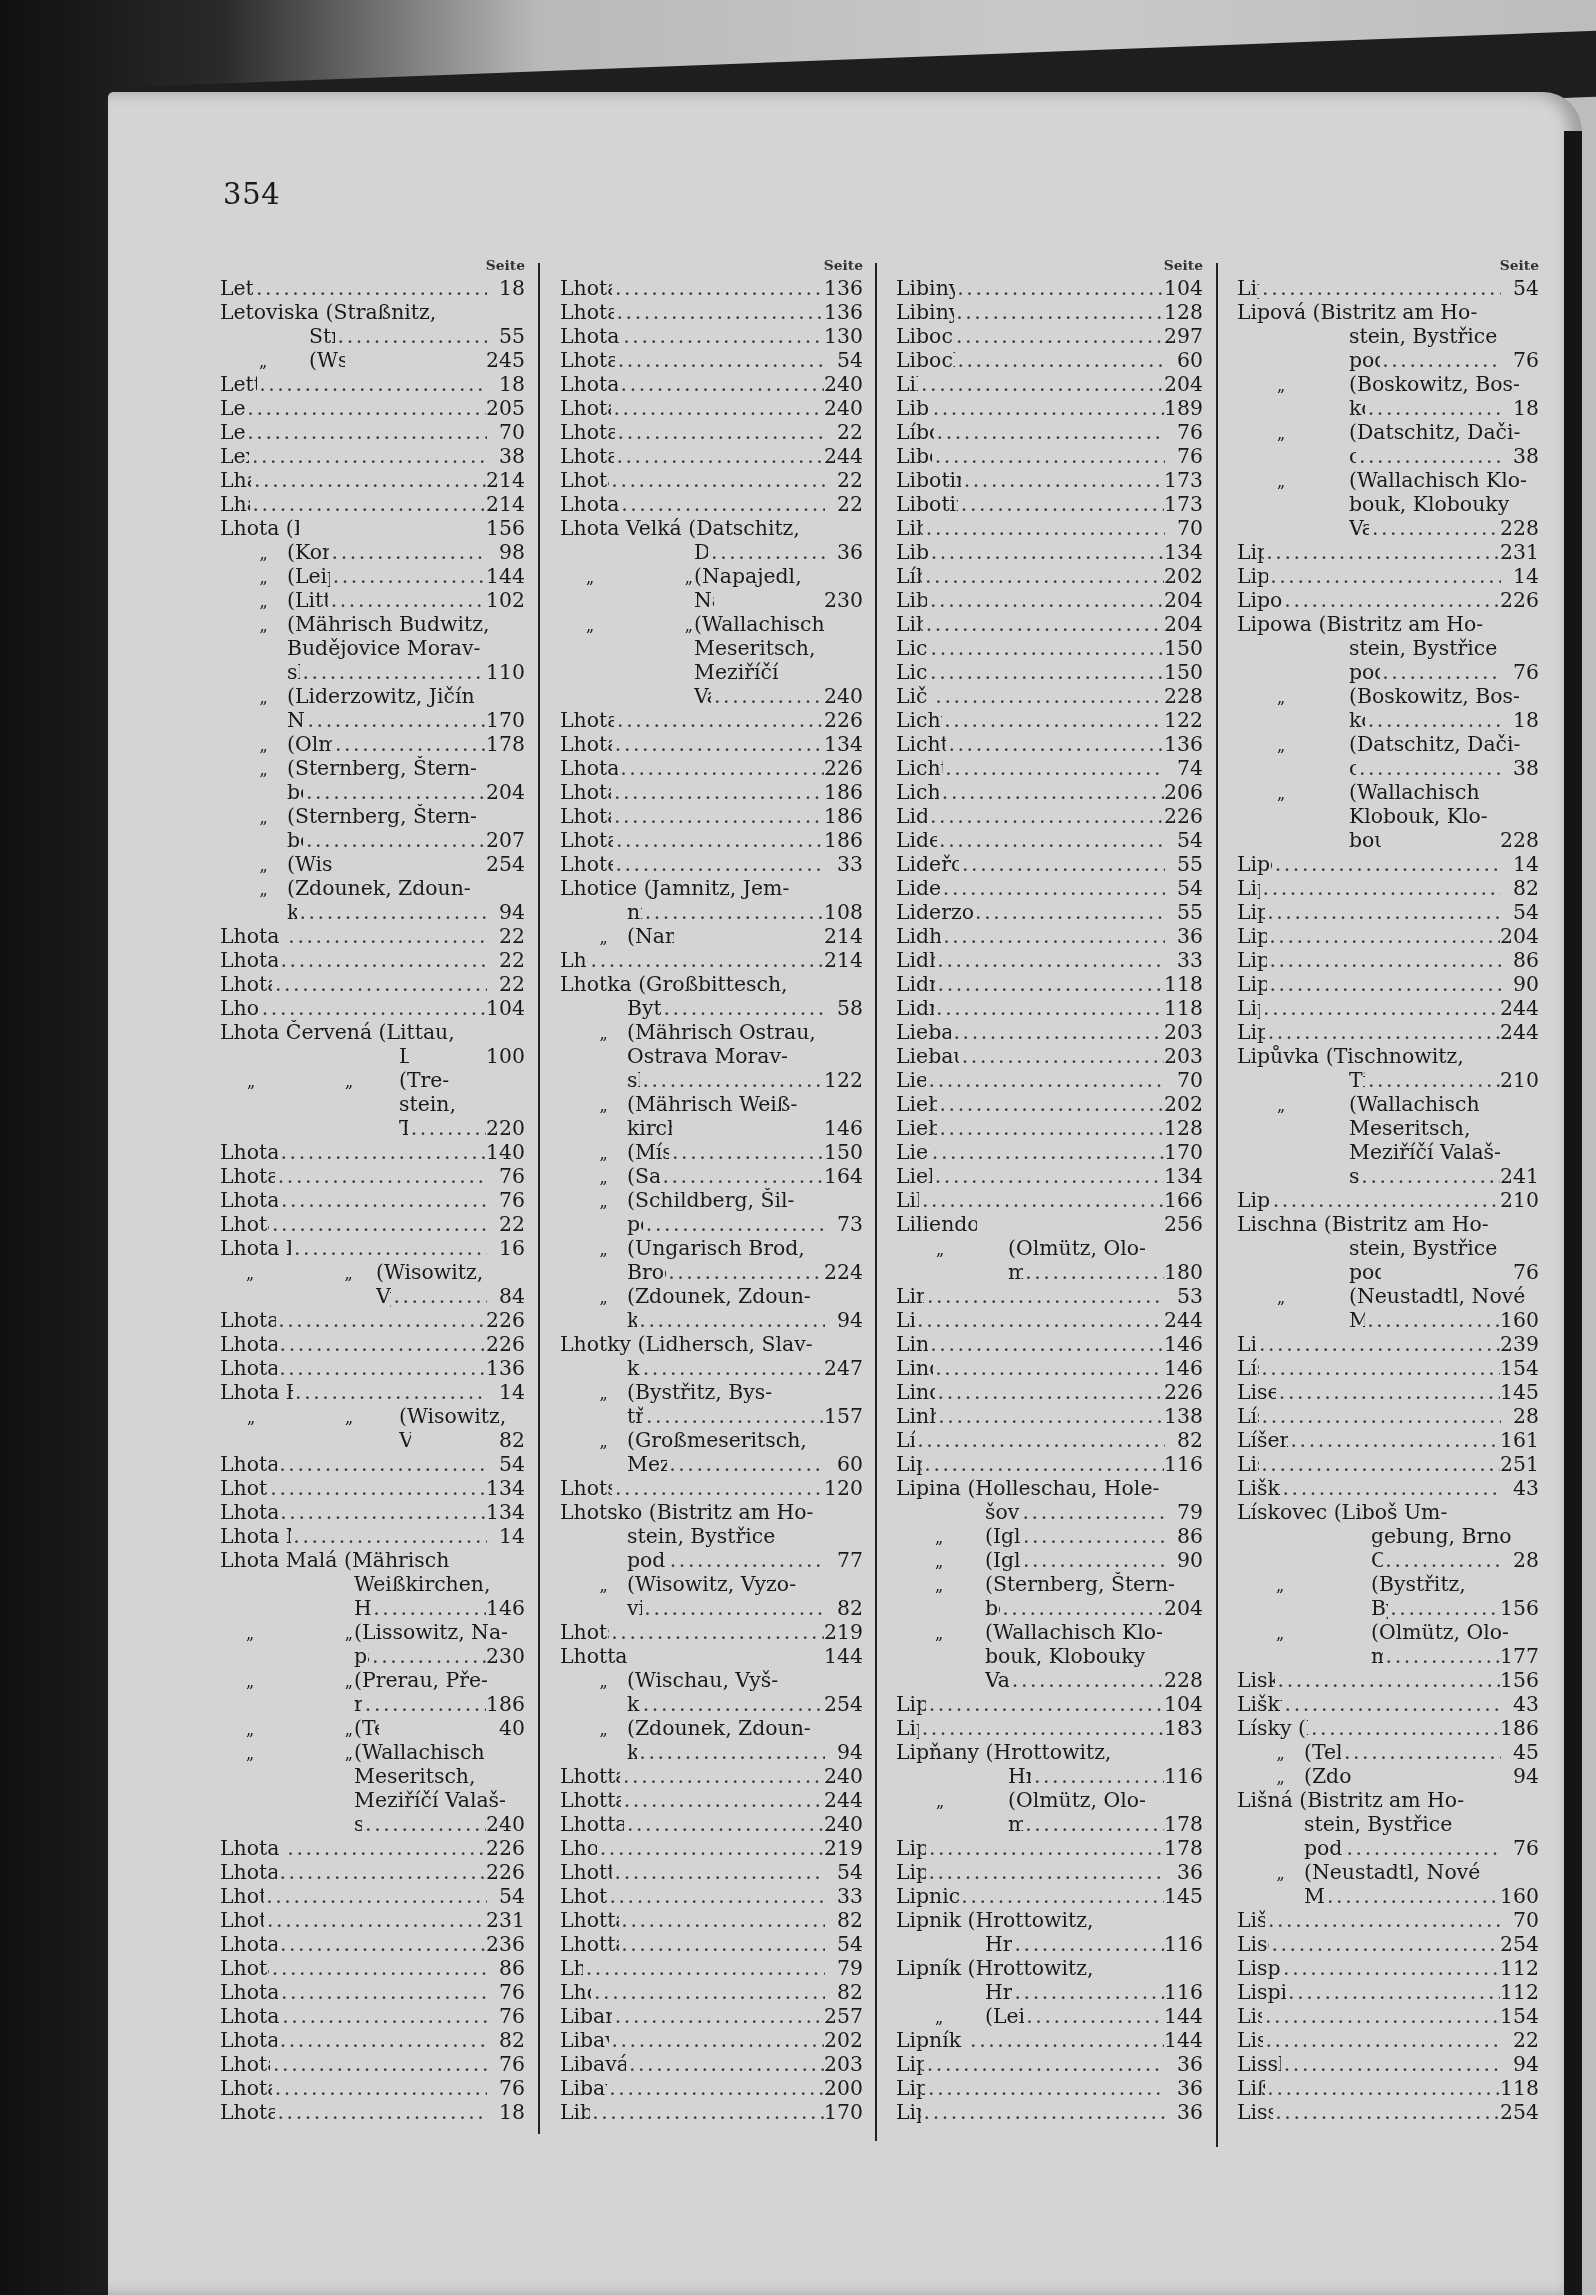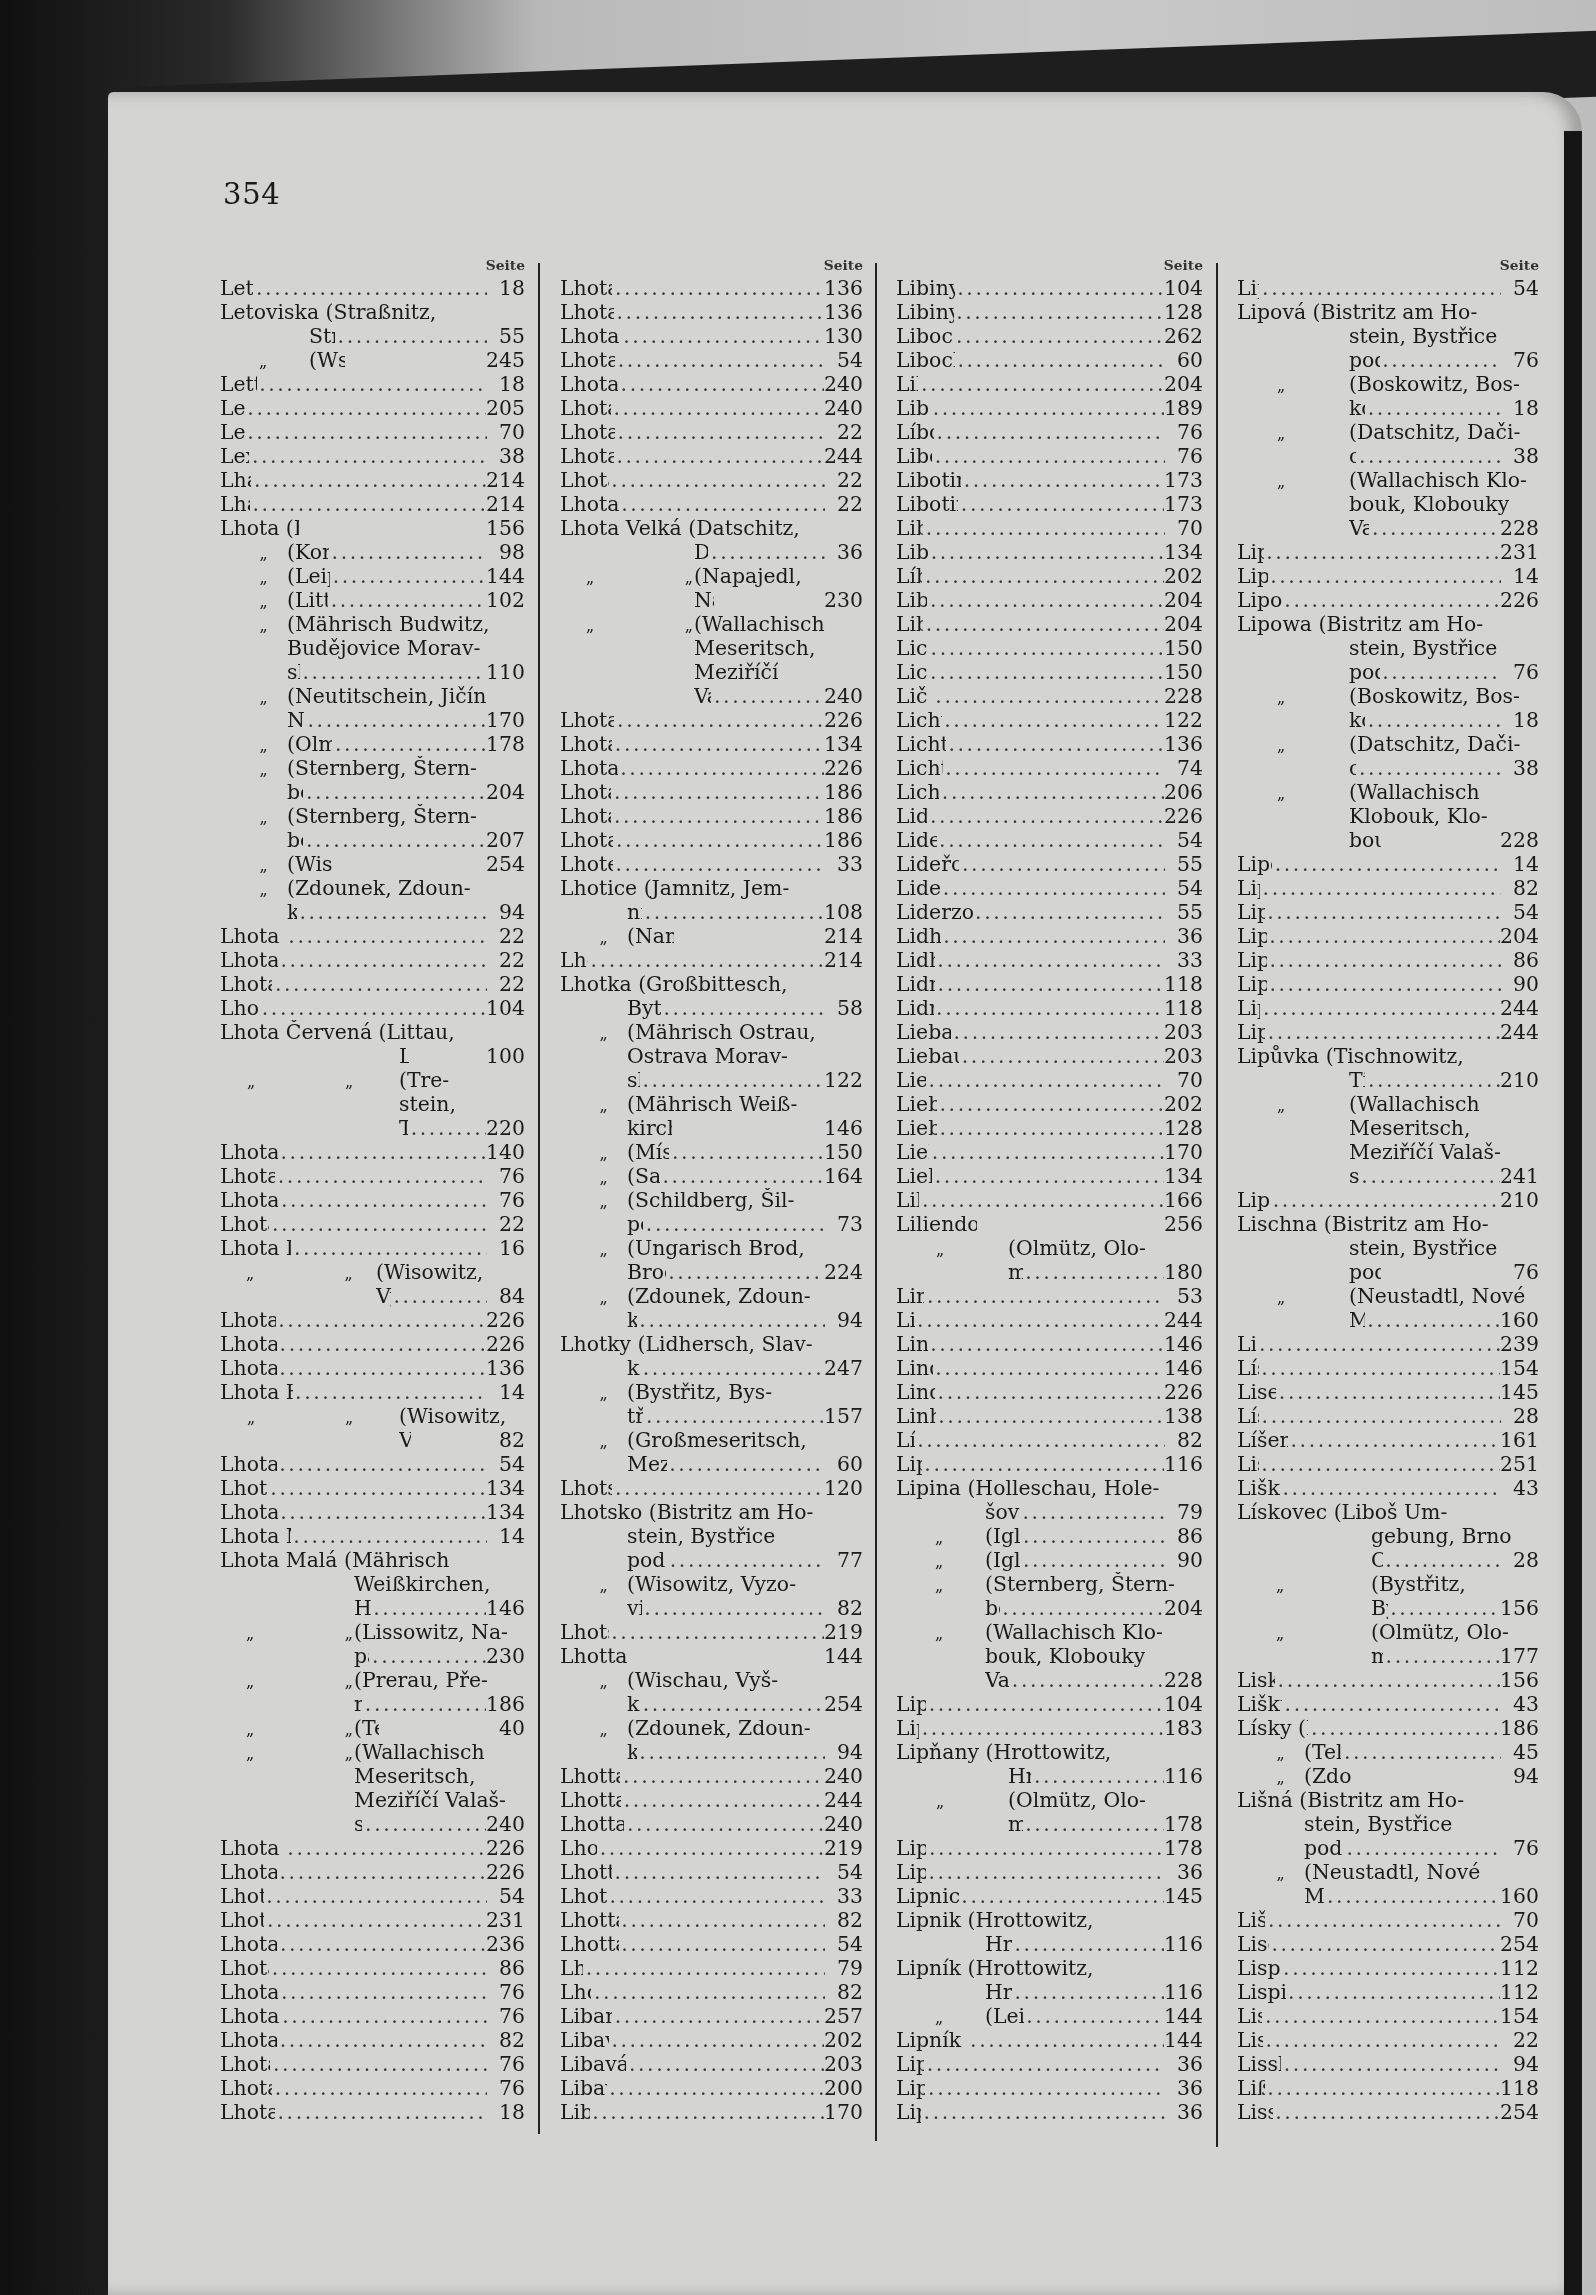--- a/index.html
+++ b/index.html
@@ -150,21 +150,21 @@
         </div>
         <div class="line" style="padding-left: 67px;">
           <span class="txt">ské)</span>
           <span class="lead"></span>
           <span class="pg">110</span>
         </div>
       </div>
       <div class="entry">
         <div class="line" style="padding-left: 67px;">
           <span class="ditto" style="left: -27.6px;">„</span>
-          <span class="txt">(Neutitschein, Jičín</span>
+          <span class="txt">(Liderzowitz, Jičín</span>
         </div>
         <div class="line" style="padding-left: 67px;">
           <span class="txt">Nový)</span>
           <span class="lead"></span>
           <span class="pg">170</span>
         </div>
       </div>
       <div class="entry">
         <div class="line" style="padding-left: 67px;">
           <span class="ditto" style="left: -27.6px;">„</span>
@@ -1019,21 +1019,21 @@
         <div class="line" style="padding-left: 0px;">
           <span class="txt">Libiny Německé</span>
           <span class="lead"></span>
           <span class="pg">128</span>
         </div>
       </div>
       <div class="entry">
         <div class="line" style="padding-left: 0px;">
           <span class="txt">Libochová Dolní</span>
           <span class="lead"></span>
-          <span class="pg">262</span>
+          <span class="pg">297</span>
         </div>
       </div>
       <div class="entry">
         <div class="line" style="padding-left: 0px;">
           <span class="txt">Libochová Horní</span>
           <span class="lead"></span>
           <span class="pg">60</span>
         </div>
       </div>
       <div class="entry">

